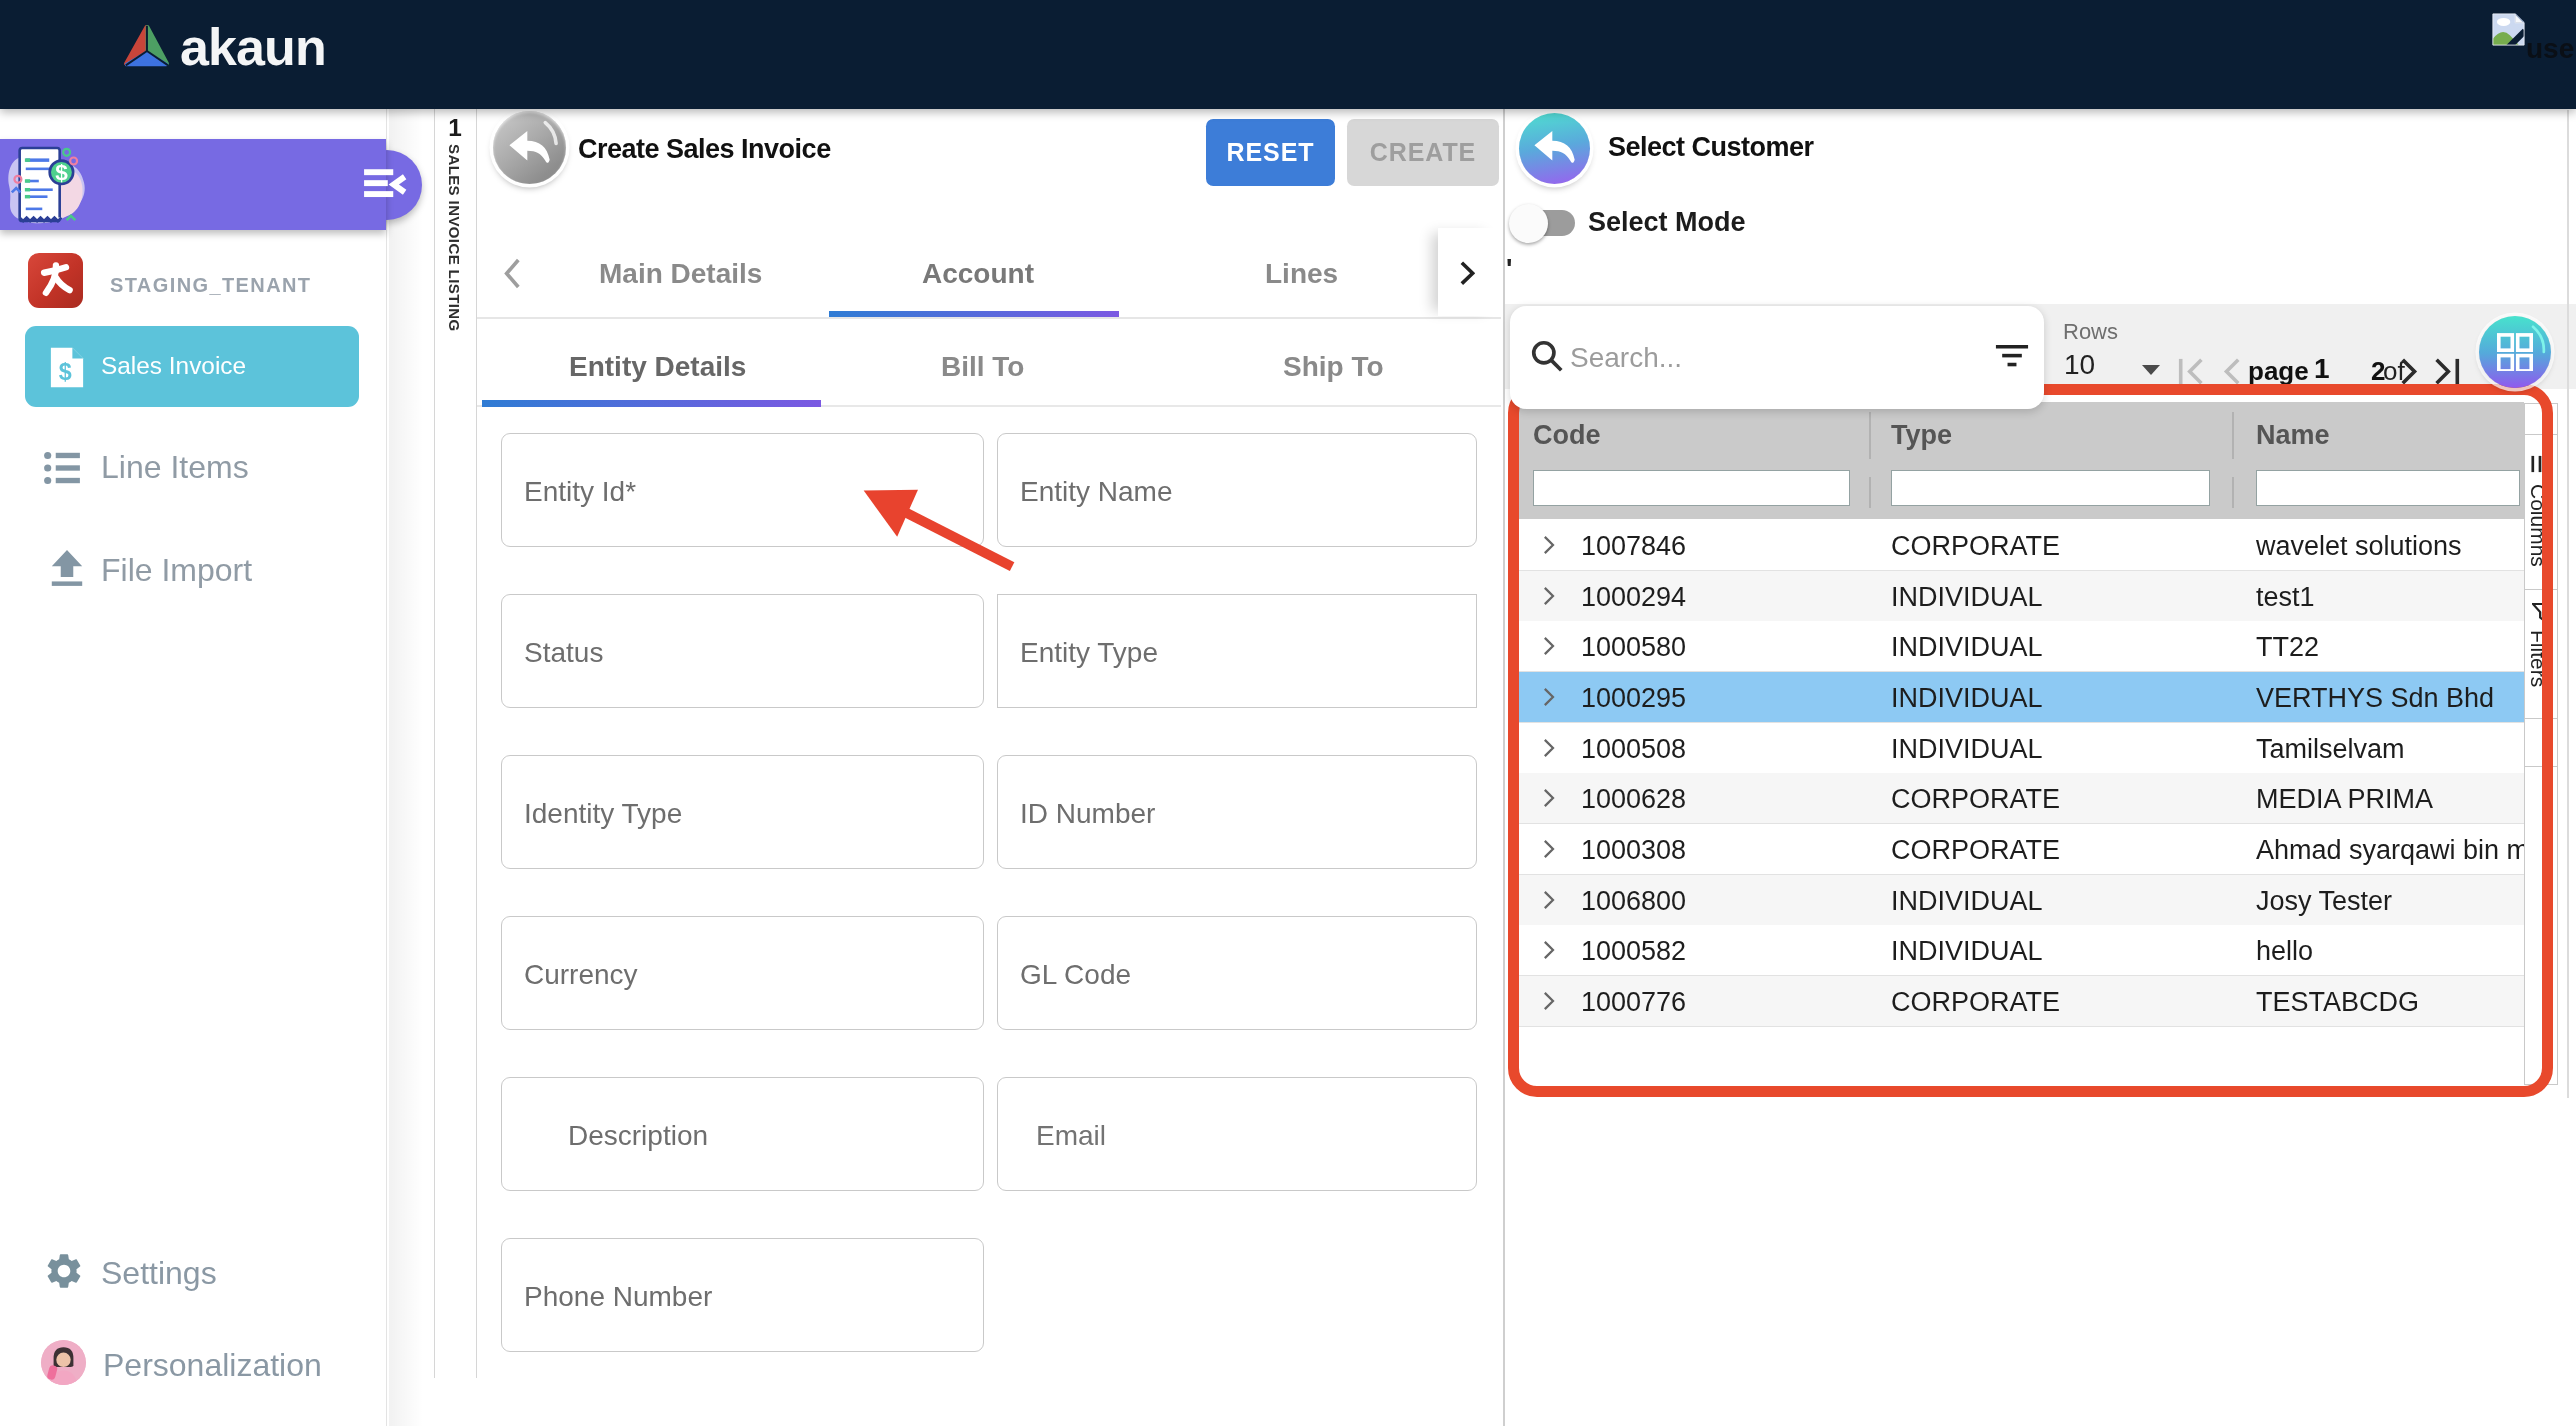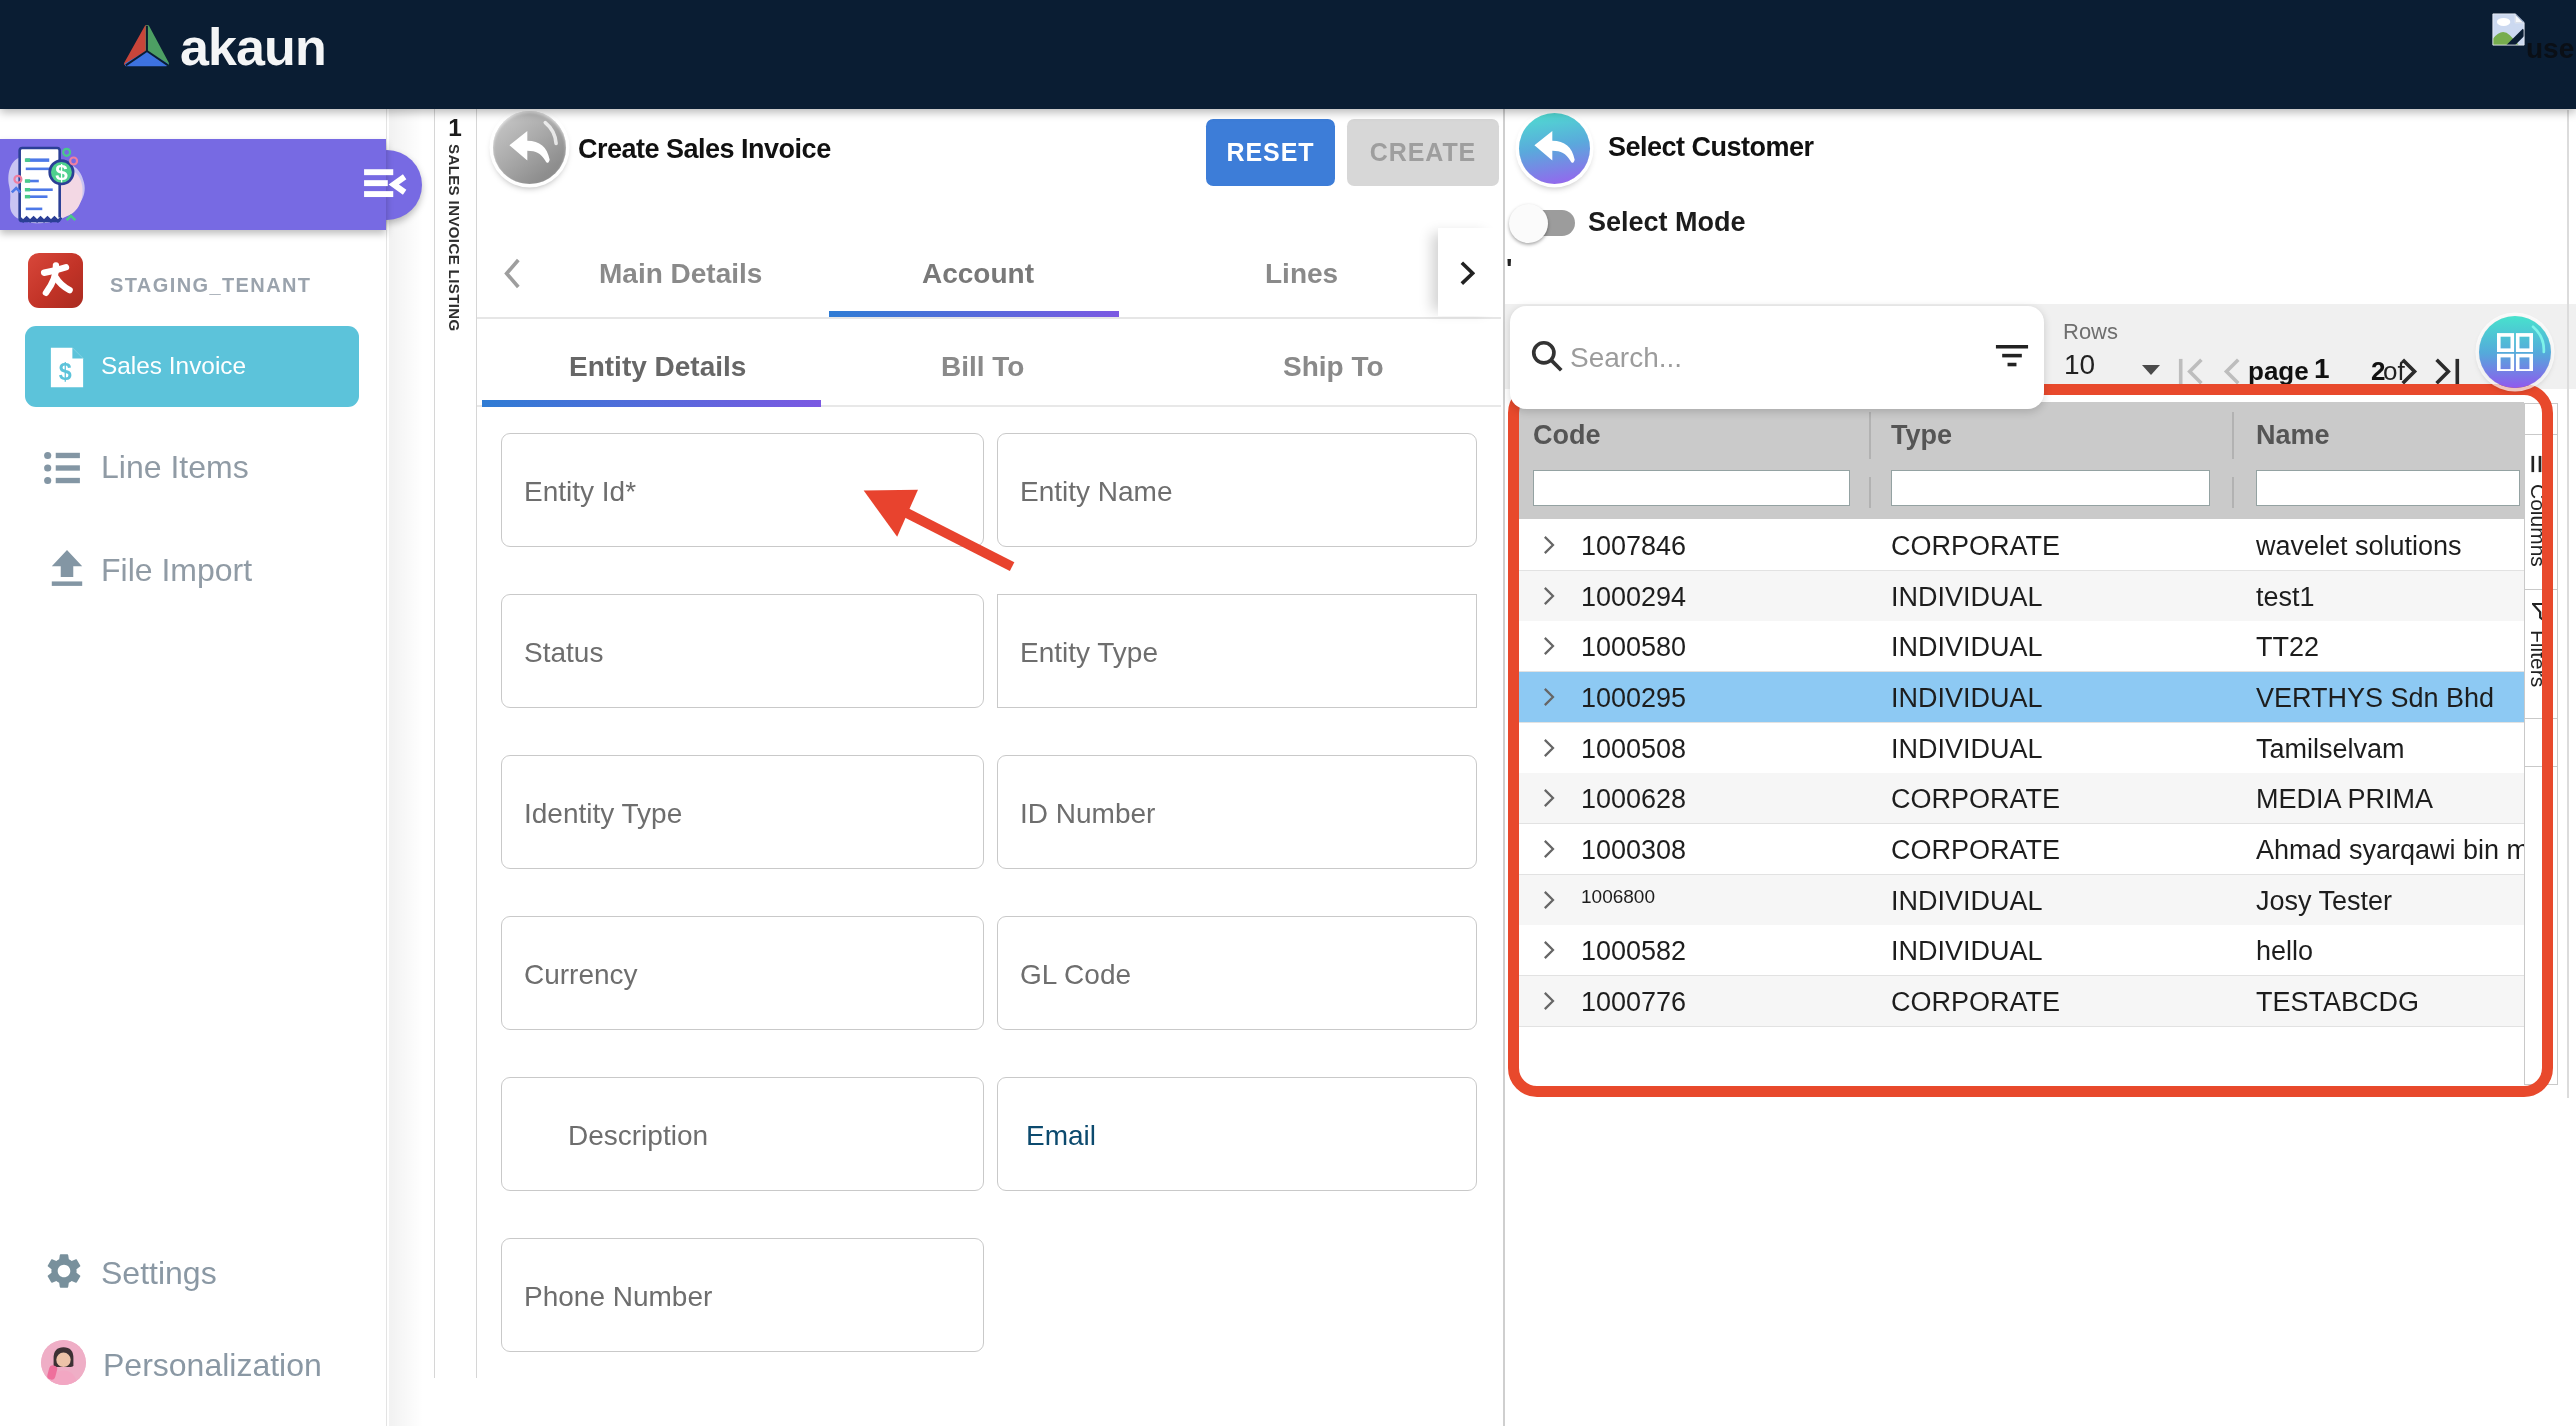--- a/index.html
+++ b/index.html
@@ -188,21 +188,21 @@
 <div class="abs" style="left:501px;top:916px;width:483px;height:114px;border:1.8px solid #c9c9c9;border-radius:9px;z-index:2;">
     <span class="abs" style="left:22px;top:42px;font-size:28px;color:#6e6e6e;">Currency</span>
   </div>
 <div class="abs" style="left:997px;top:916px;width:480px;height:114px;border:1.8px solid #c9c9c9;border-radius:9px;z-index:2;">
     <span class="abs" style="left:22px;top:42px;font-size:28px;color:#6e6e6e;">GL Code</span>
   </div>
 <div class="abs" style="left:501px;top:1077px;width:483px;height:114px;border:1.8px solid #c9c9c9;border-radius:9px;z-index:2;">
     <span class="abs" style="left:22px;top:42px;font-size:28px;color:#6e6e6e;margin-left:44px;">Description</span>
   </div>
 <div class="abs" style="left:997px;top:1077px;width:480px;height:114px;border:1.8px solid #c9c9c9;border-radius:9px;z-index:2;">
-    <span class="abs" style="left:28px;top:42px;font-size:28px;color:#0c4a6e;">Email</span>
+    <span class="abs" style="left:38px;top:42px;font-size:28px;color:#737373;">Email</span>
   </div>
 <div class="abs" style="left:501px;top:1238px;width:483px;height:114px;border:1.8px solid #c9c9c9;border-radius:9px;z-index:2;">
     <span class="abs" style="left:22px;top:42px;font-size:28px;color:#6e6e6e;">Phone Number</span>
   </div>
 
 <svg class="abs" style="left:851px;top:475px;z-index:10;" width="181" height="118" viewBox="0 0 200 130">
   <line x1="178" y1="101" x2="58" y2="40" stroke="#e8432e" stroke-width="11"></line>
   <polygon points="14,17 74,16 51,68" fill="#e8432e"></polygon>
 </svg>
 
@@ -341,21 +341,21 @@
         <path d="M2 2 L11 11 L2 20" fill="none" stroke="#666" stroke-width="2.5"></path>
       </svg>
   <div class="abs" style="left:67px;top:11px;font-size:27px;color:#1d1d1d;">1000308</div>
   <div class="abs" style="left:377px;top:11px;font-size:27px;color:#1d1d1d;">CORPORATE</div>
   <div class="abs" style="left:742px;top:11px;font-size:27px;color:#1d1d1d;white-space:nowrap;">Ahmad syarqawi bin mohd</div>
   </div>
 <div class="abs" style="left:0;top:355px;width:1010px;height:51px;background:#f6f6f6;border-bottom:0.9px solid #e2e2e2;">
   <svg class="abs" style="left:29px;top:15.4px;" width="11.8" height="20" viewBox="0 0 13 22">
         <path d="M2 2 L11 11 L2 20" fill="none" stroke="#666" stroke-width="2.5"></path>
       </svg>
-  <div class="abs" style="left:67px;top:11px;font-size:19px;color:#1d1d1d;">1006800</div>
+  <div class="abs" style="left:67px;top:11px;font-size:27px;color:#1d1d1d;">1006800</div>
   <div class="abs" style="left:377px;top:11px;font-size:27px;color:#1d1d1d;">INDIVIDUAL</div>
   <div class="abs" style="left:742px;top:11px;font-size:27px;color:#1d1d1d;white-space:nowrap;">Josy Tester</div>
   </div>
 <div class="abs" style="left:0;top:405px;width:1010px;height:51px;background:#ffffff;border-bottom:0.9px solid #e2e2e2;">
   <svg class="abs" style="left:29px;top:15.4px;" width="11.8" height="20" viewBox="0 0 13 22">
         <path d="M2 2 L11 11 L2 20" fill="none" stroke="#666" stroke-width="2.5"></path>
       </svg>
   <div class="abs" style="left:67px;top:11px;font-size:27px;color:#1d1d1d;">1000582</div>
   <div class="abs" style="left:377px;top:11px;font-size:27px;color:#1d1d1d;">INDIVIDUAL</div>
   <div class="abs" style="left:742px;top:11px;font-size:27px;color:#1d1d1d;white-space:nowrap;">hello</div>

